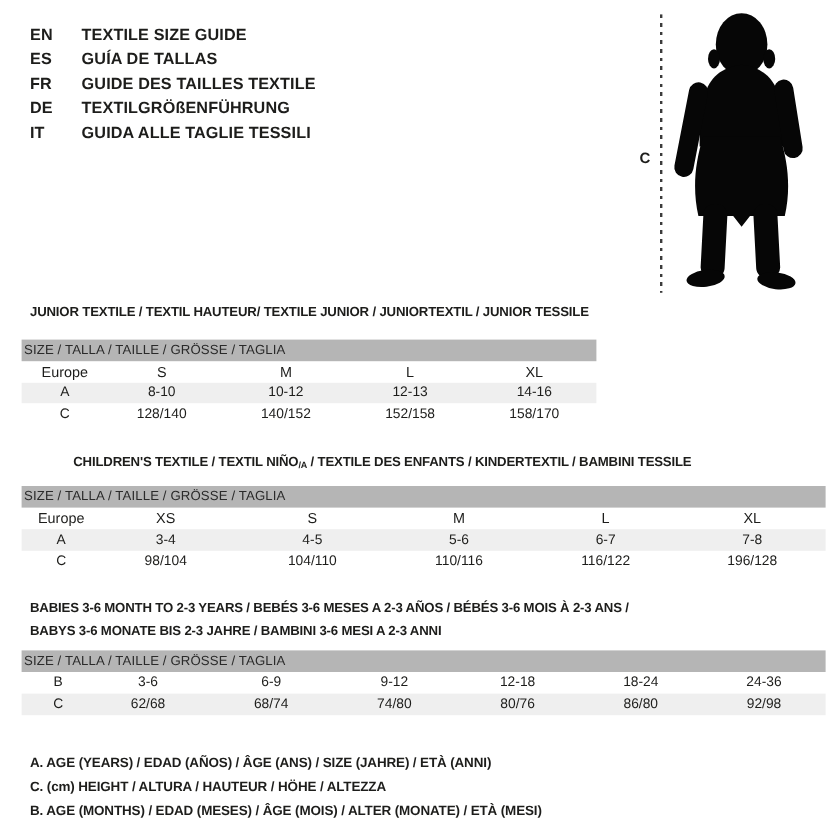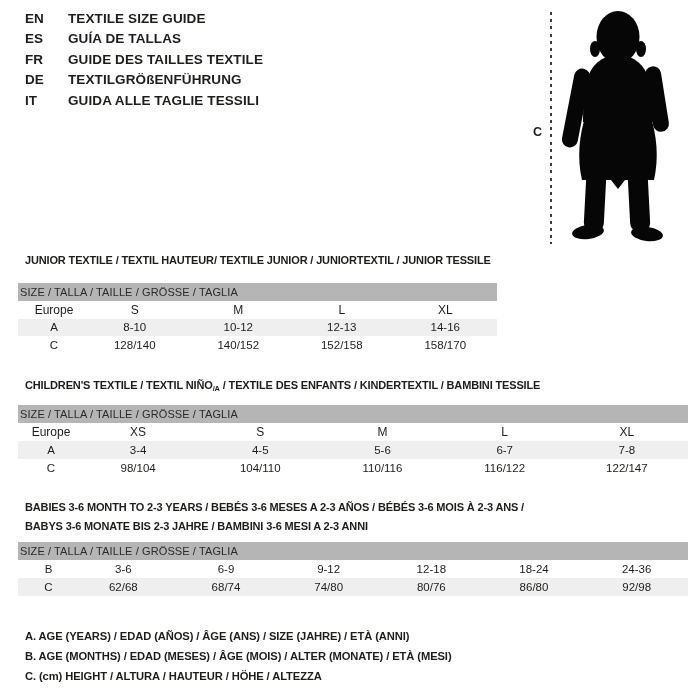--- a/index.html
+++ b/index.html
@@ -4,21 +4,21 @@
 <style>
   html,body{margin:0;padding:0;}
   body{
     width:700px;height:700px;background:#ffffff;
     font-family:"Liberation Sans", sans-serif;color:#1d1d1b;
     -webkit-font-smoothing:antialiased;
   }
   .canvas{position:relative;width:700px;height:700px;overflow:hidden;background:#ffffff;}
 
   
-  .langs{position:absolute;left:25px;top:8px;}
+  .langs{position:absolute;left:25px;top:18px;}
   .lang-row{display:flex;height:20.5px;align-items:center;
     font-weight:bold;font-size:13.5px;letter-spacing:0.1px;}
   .lang-code{width:43px;flex:0 0 43px;}
 
   
   .baby-svg{position:absolute;left:556px;top:8px;width:126px;height:240px;}
   .measure-line{position:absolute;left:550px;top:12px;width:2px;height:232px;
     background-image:repeating-linear-gradient(to bottom,#3c3c3c 0px,#3c3c3c 3px,transparent 3px,transparent 7.2px);}
   .measure-label{position:absolute;left:533px;top:125px;font-size:12.5px;font-weight:600;}
 
@@ -110,21 +110,21 @@
     </div>
     <div class="trow">
       <div class="lbl">C</div>
       <div class="c">128/140</div>
       <div class="c">140/152</div>
       <div class="c">152/158</div>
       <div class="c">158/170</div>
     </div>
   </div>
 
-  <div class="sec-title" style="top:376px;"><span>CHILDREN'S TEXTILE / TEXTIL NIÑO</span><span class="sub-a">/A</span><span> / TEXTILE DES ENFANTS / KINDERTEXTIL / BAMBINI TESSILE</span></div>
+  <div class="sec-title" style="top:376px;margin-left:36px;"><span>CHILDREN'S TEXTILE / TEXTIL NIÑO</span><span class="sub-a">/A</span><span> / TEXTILE DES ENFANTS / KINDERTEXTIL / BAMBINI TESSILE</span></div>
   <div class="tbl tbl-children" style="top:405px;width:670px;">
     <div class="band">SIZE / TALLA / TAILLE / GRÖSSE / TAGLIA</div>
     <div class="trow hdr">
       <div class="lbl">Europe</div>
       <div class="c">XS</div>
       <div class="c">S</div>
       <div class="c">M</div>
       <div class="c">L</div>
       <div class="c">XL</div>
     </div>
@@ -135,21 +135,21 @@
       <div class="c">5-6</div>
       <div class="c">6-7</div>
       <div class="c">7-8</div>
     </div>
     <div class="trow">
       <div class="lbl">C</div>
       <div class="c">98/104</div>
       <div class="c">104/110</div>
       <div class="c">110/116</div>
       <div class="c">116/122</div>
-      <div class="c">122/147</div>
+      <div class="c">196/128</div>
     </div>
   </div>
 
   <div class="sec-title" style="top:498px;">
     <div>BABIES 3-6 MONTH TO 2-3 YEARS / BEBÉS 3-6 MESES A 2-3 AÑOS / BÉBÉS 3-6 MOIS À 2-3 ANS /</div>
     <div>BABYS 3-6 MONATE BIS 2-3 JAHRE / BAMBINI 3-6 MESI A 2-3 ANNI</div>
   </div>
   <div class="tbl tbl-babies" style="top:542px;width:670px;">
     <div class="band">SIZE / TALLA / TAILLE / GRÖSSE / TAGLIA</div>
     <div class="trow">
@@ -167,17 +167,17 @@
       <div class="c">68/74</div>
       <div class="c">74/80</div>
       <div class="c">80/76</div>
       <div class="c">86/80</div>
       <div class="c">92/98</div>
     </div>
   </div>
 
   <div class="footnotes">
     <div>A. AGE (YEARS) / EDAD (AÑOS) / ÂGE (ANS) / SIZE (JAHRE) / ETÀ (ANNI)</div>
+    <div>C. (cm) HEIGHT / ALTURA / HAUTEUR / HÖHE / ALTEZZA</div>
     <div>B. AGE (MONTHS) / EDAD (MESES) / ÂGE (MOIS) / ALTER (MONATE) / ETÀ (MESI)</div>
-    <div>C. (cm) HEIGHT / ALTURA / HAUTEUR / HÖHE / ALTEZZA</div>
   </div>
 
 </div>
 
 </body></html>

